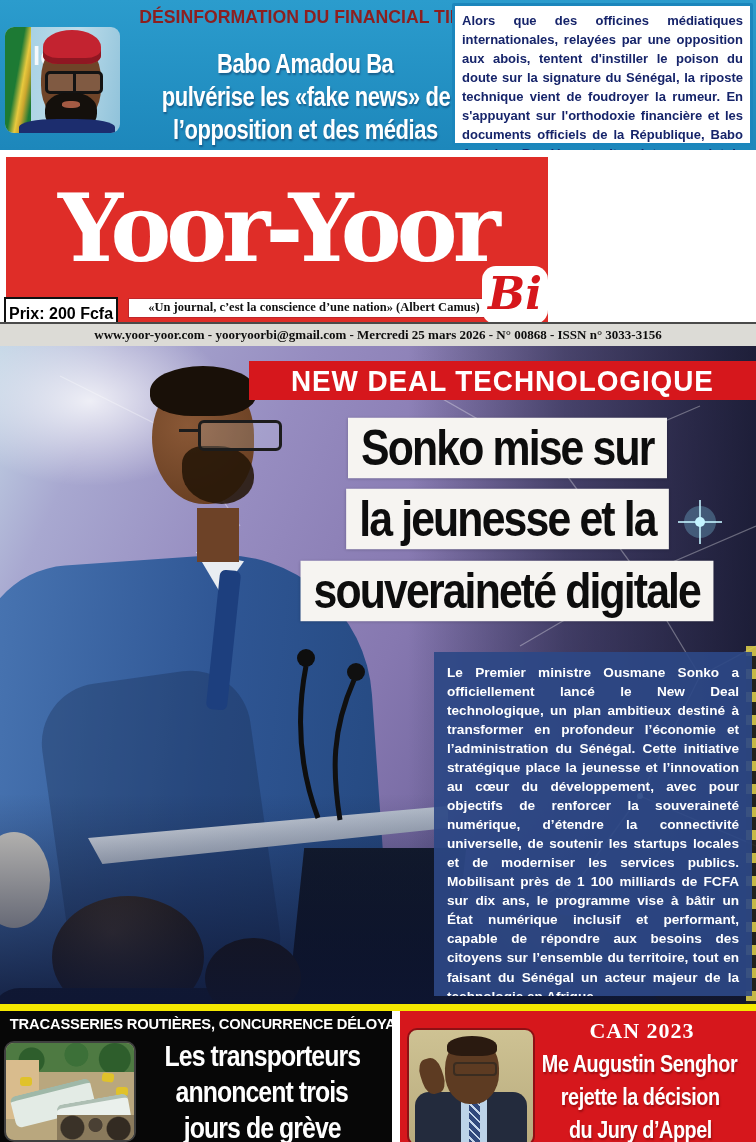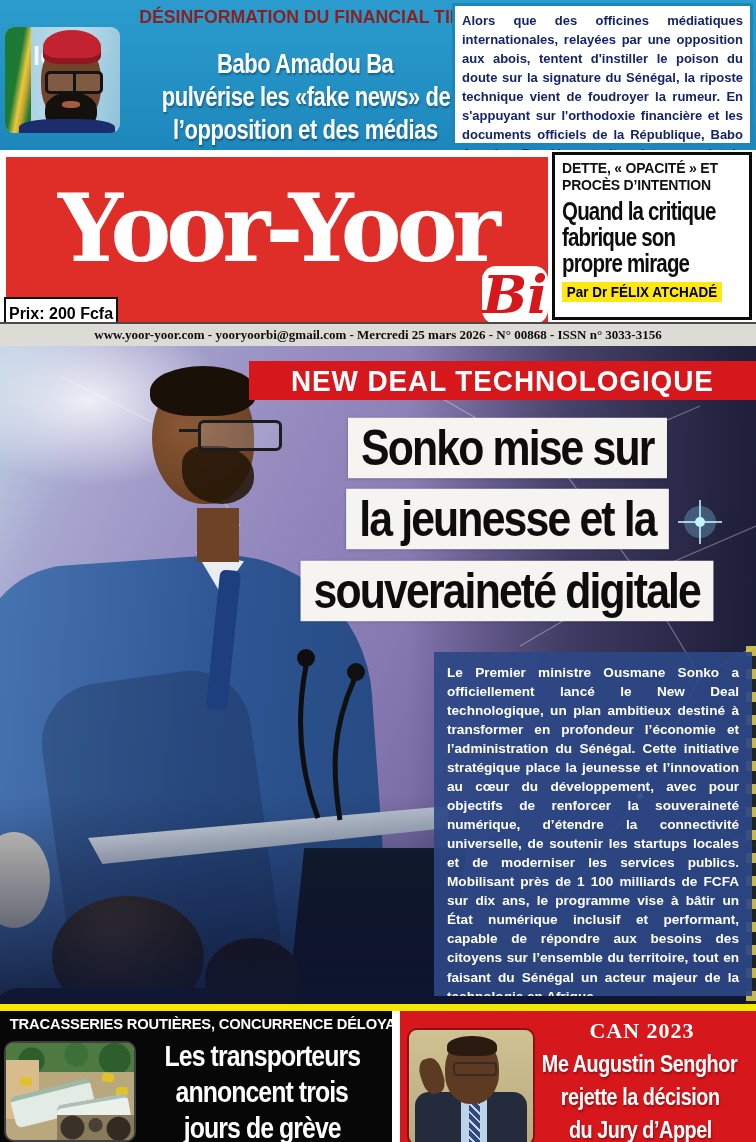--- a/index.html
+++ b/index.html
@@ -34,21 +34,21 @@
   .masthead-row{left:0;top:150px;width:756px;height:196px;background:#fff;}
   .mh-box{left:6px;top:7px;width:542px;height:167px;background:#df2d28;}
   .mh-title{position:absolute;left:0;top:-4px;width:100%;text-align:center;color:#fff;
     font-family:"DejaVu Serif","Liberation Serif",serif;font-weight:bold;font-size:94px;
     letter-spacing:-5px;line-height:150px;transform:scaleX(.97);transform-origin:center;}
   .mh-quote{left:128px;top:148px;width:372px;height:20px;background:#fff;border:1px solid #c0262b;
     box-sizing:border-box;text-align:center;font-family:"Liberation Serif",serif;font-weight:bold;
     font-size:12.5px;line-height:17px;color:#111;}
   .mh-bi{left:482px;top:116px;width:66px;height:58px;background:#fff;border-radius:14px;
     text-align:center;font-family:"DejaVu Serif","Liberation Serif",serif;font-style:italic;font-weight:bold;
-    font-size:53px;line-height:56px;color:#d6171c;}
+    font-size:44px;line-height:56px;color:#d6171c;}
   .mh-price{left:4px;top:147px;width:114px;height:34px;background:#fff;border:2px solid #111;
     box-sizing:border-box;text-align:center;font-weight:bold;font-size:16px;line-height:29px;color:#000;}
   .ed-box{left:552px;top:2px;width:200px;height:168px;background:#fff;border:3px solid #0a0a0a;
     box-sizing:border-box;padding:5px 7px;}
   .ed-kick{color:#111;font-weight:bold;font-size:14px;line-height:17px;letter-spacing:-.2px;}
   .ed-hl{margin-top:4px;}
   .ed-hl .ln{display:block;color:#0d0d0d;font-weight:800;font-size:25px;line-height:26px;letter-spacing:-1px;
     transform:scaleX(.82);transform-origin:left;white-space:nowrap;}
   .ed-byline{display:inline-block;margin-top:6px;background:#ffe712;color:#000;font-weight:800;font-size:14.5px;
     padding:2px 5px;transform:scaleX(.93);transform-origin:left;white-space:nowrap;}
@@ -175,31 +175,23 @@
       <span class="ln">pulvérise les «fake news» de</span><br>
       <span class="ln">l’opposition et des médias</span>
     </h2>
     <div class="abs t-excerpt">Alors que des officines médiatiques internationales, relayées par une opposition aux abois, tentent d'instiller le poison du doute sur la signature du Sénégal, la riposte technique vient de foudroyer la rumeur. En s'appuyant sur l'orthodoxie financière et les documents officiels de la République, Babo Amadou Ba déconstruit point par point la fable d'un emprunt « secret » de 650 millions d'euros qui aurait été contracté à l'insu des partenaires stratégiques.</div>
   </header>
 
   <section class="abs masthead-row">
     <div class="abs mh-box">
       <div class="mh-title">Yoor-Yoor</div>
     </div>
+    <div class="abs mh-quote">«Un journal, c’est la conscience d’une nation» (Albert Camus)</div>
     <div class="abs mh-bi">Bi</div>
     <div class="abs mh-price">Prix: 200 Fcfa</div>
-    <div class="abs ed-box">
-      <div class="ed-kick">DETTE, « OPACITÉ » ET PROCÈS D’INTENTION</div>
-      <div class="ed-hl">
-        <span class="ln">Quand la critique</span>
-        <span class="ln">fabrique son</span>
-        <span class="ln">propre mirage</span>
-      </div>
-      <div class="ed-byline">Par Dr FÉLIX ATCHADÉ</div>
-    </div>
     <div class="abs info-bar">www.yoor-yoor.com  -  yooryoorbi@gmail.com - Mercredi 25 mars 2026 - N° 00868 - ISSN n° 3033-3156</div>
   </section>
 
   <section class="abs main-art">
     <div class="abs bg-glow"></div>
     <div class="abs bg-dark-right"></div>
 
     <svg class="abs net" width="756" height="658" viewBox="0 0 756 658">
       <g stroke="rgba(255,255,255,0.32)" stroke-width="1.3" fill="none">
         <path d="M420,40 L560,120 L700,60 M560,120 L640,230 L756,180 M640,230 L700,330 L756,300 M640,230 L520,300 M700,330 L640,450 L756,500 M640,450 L560,560"></path>

